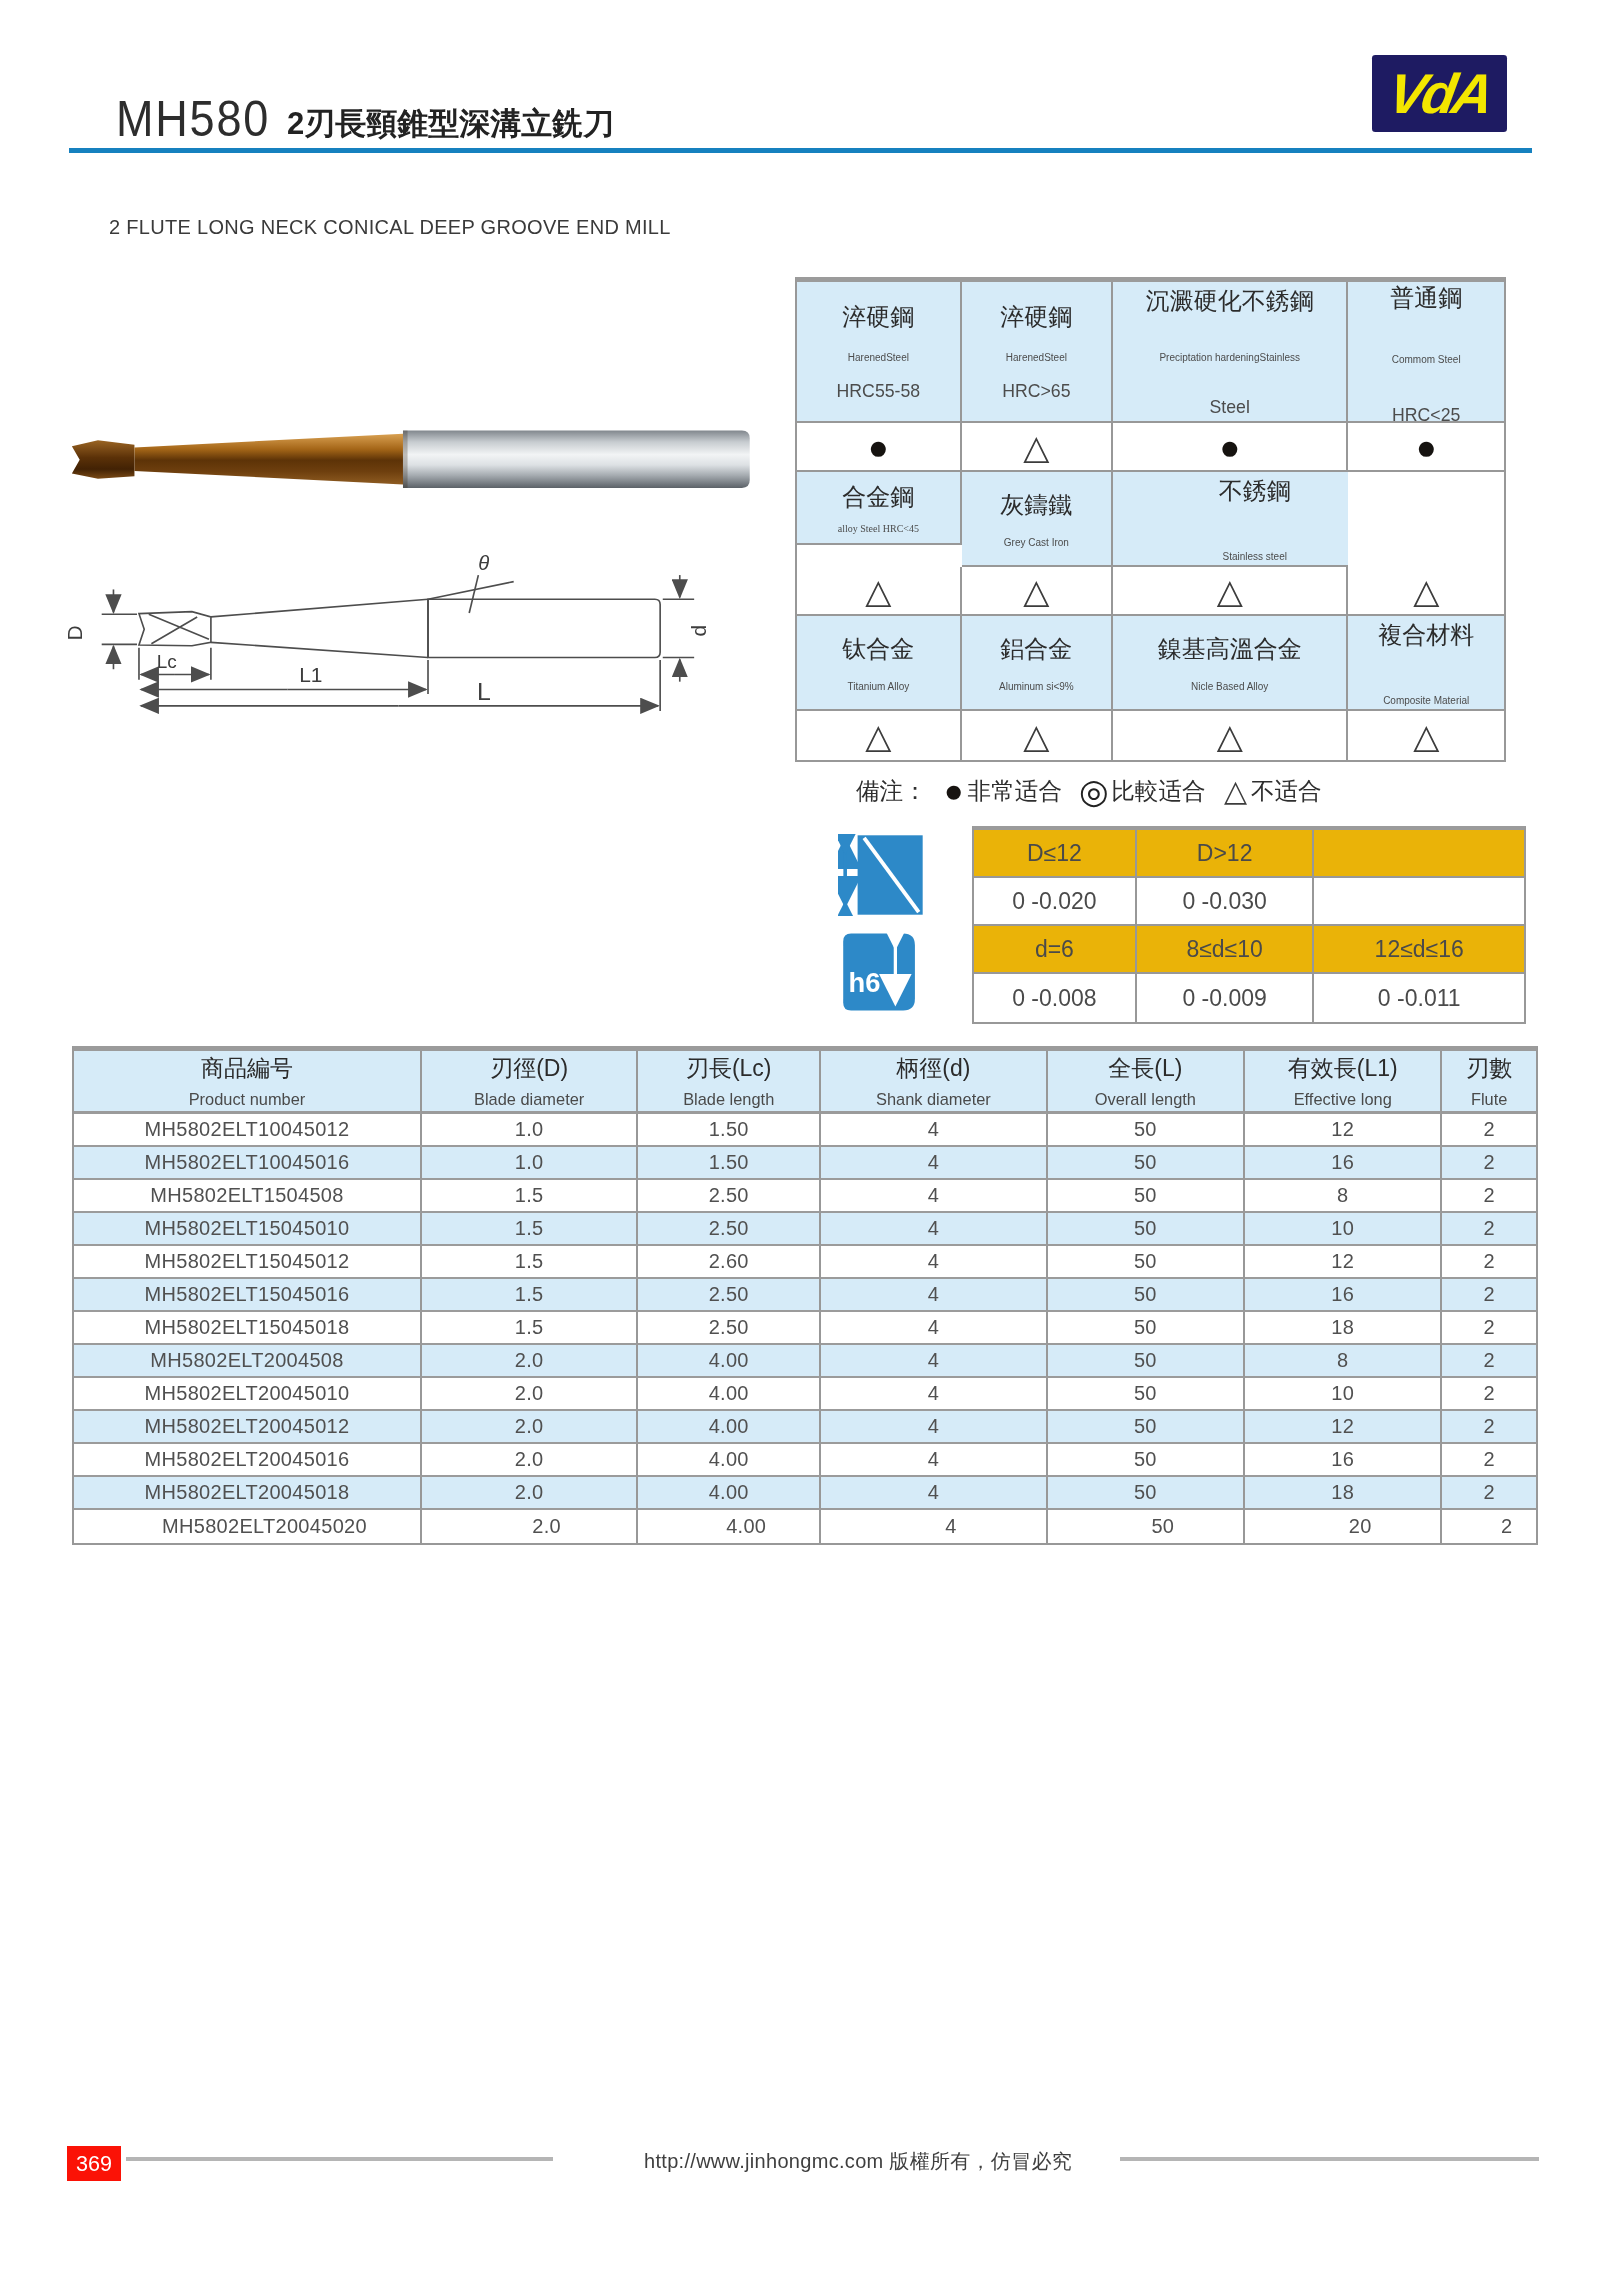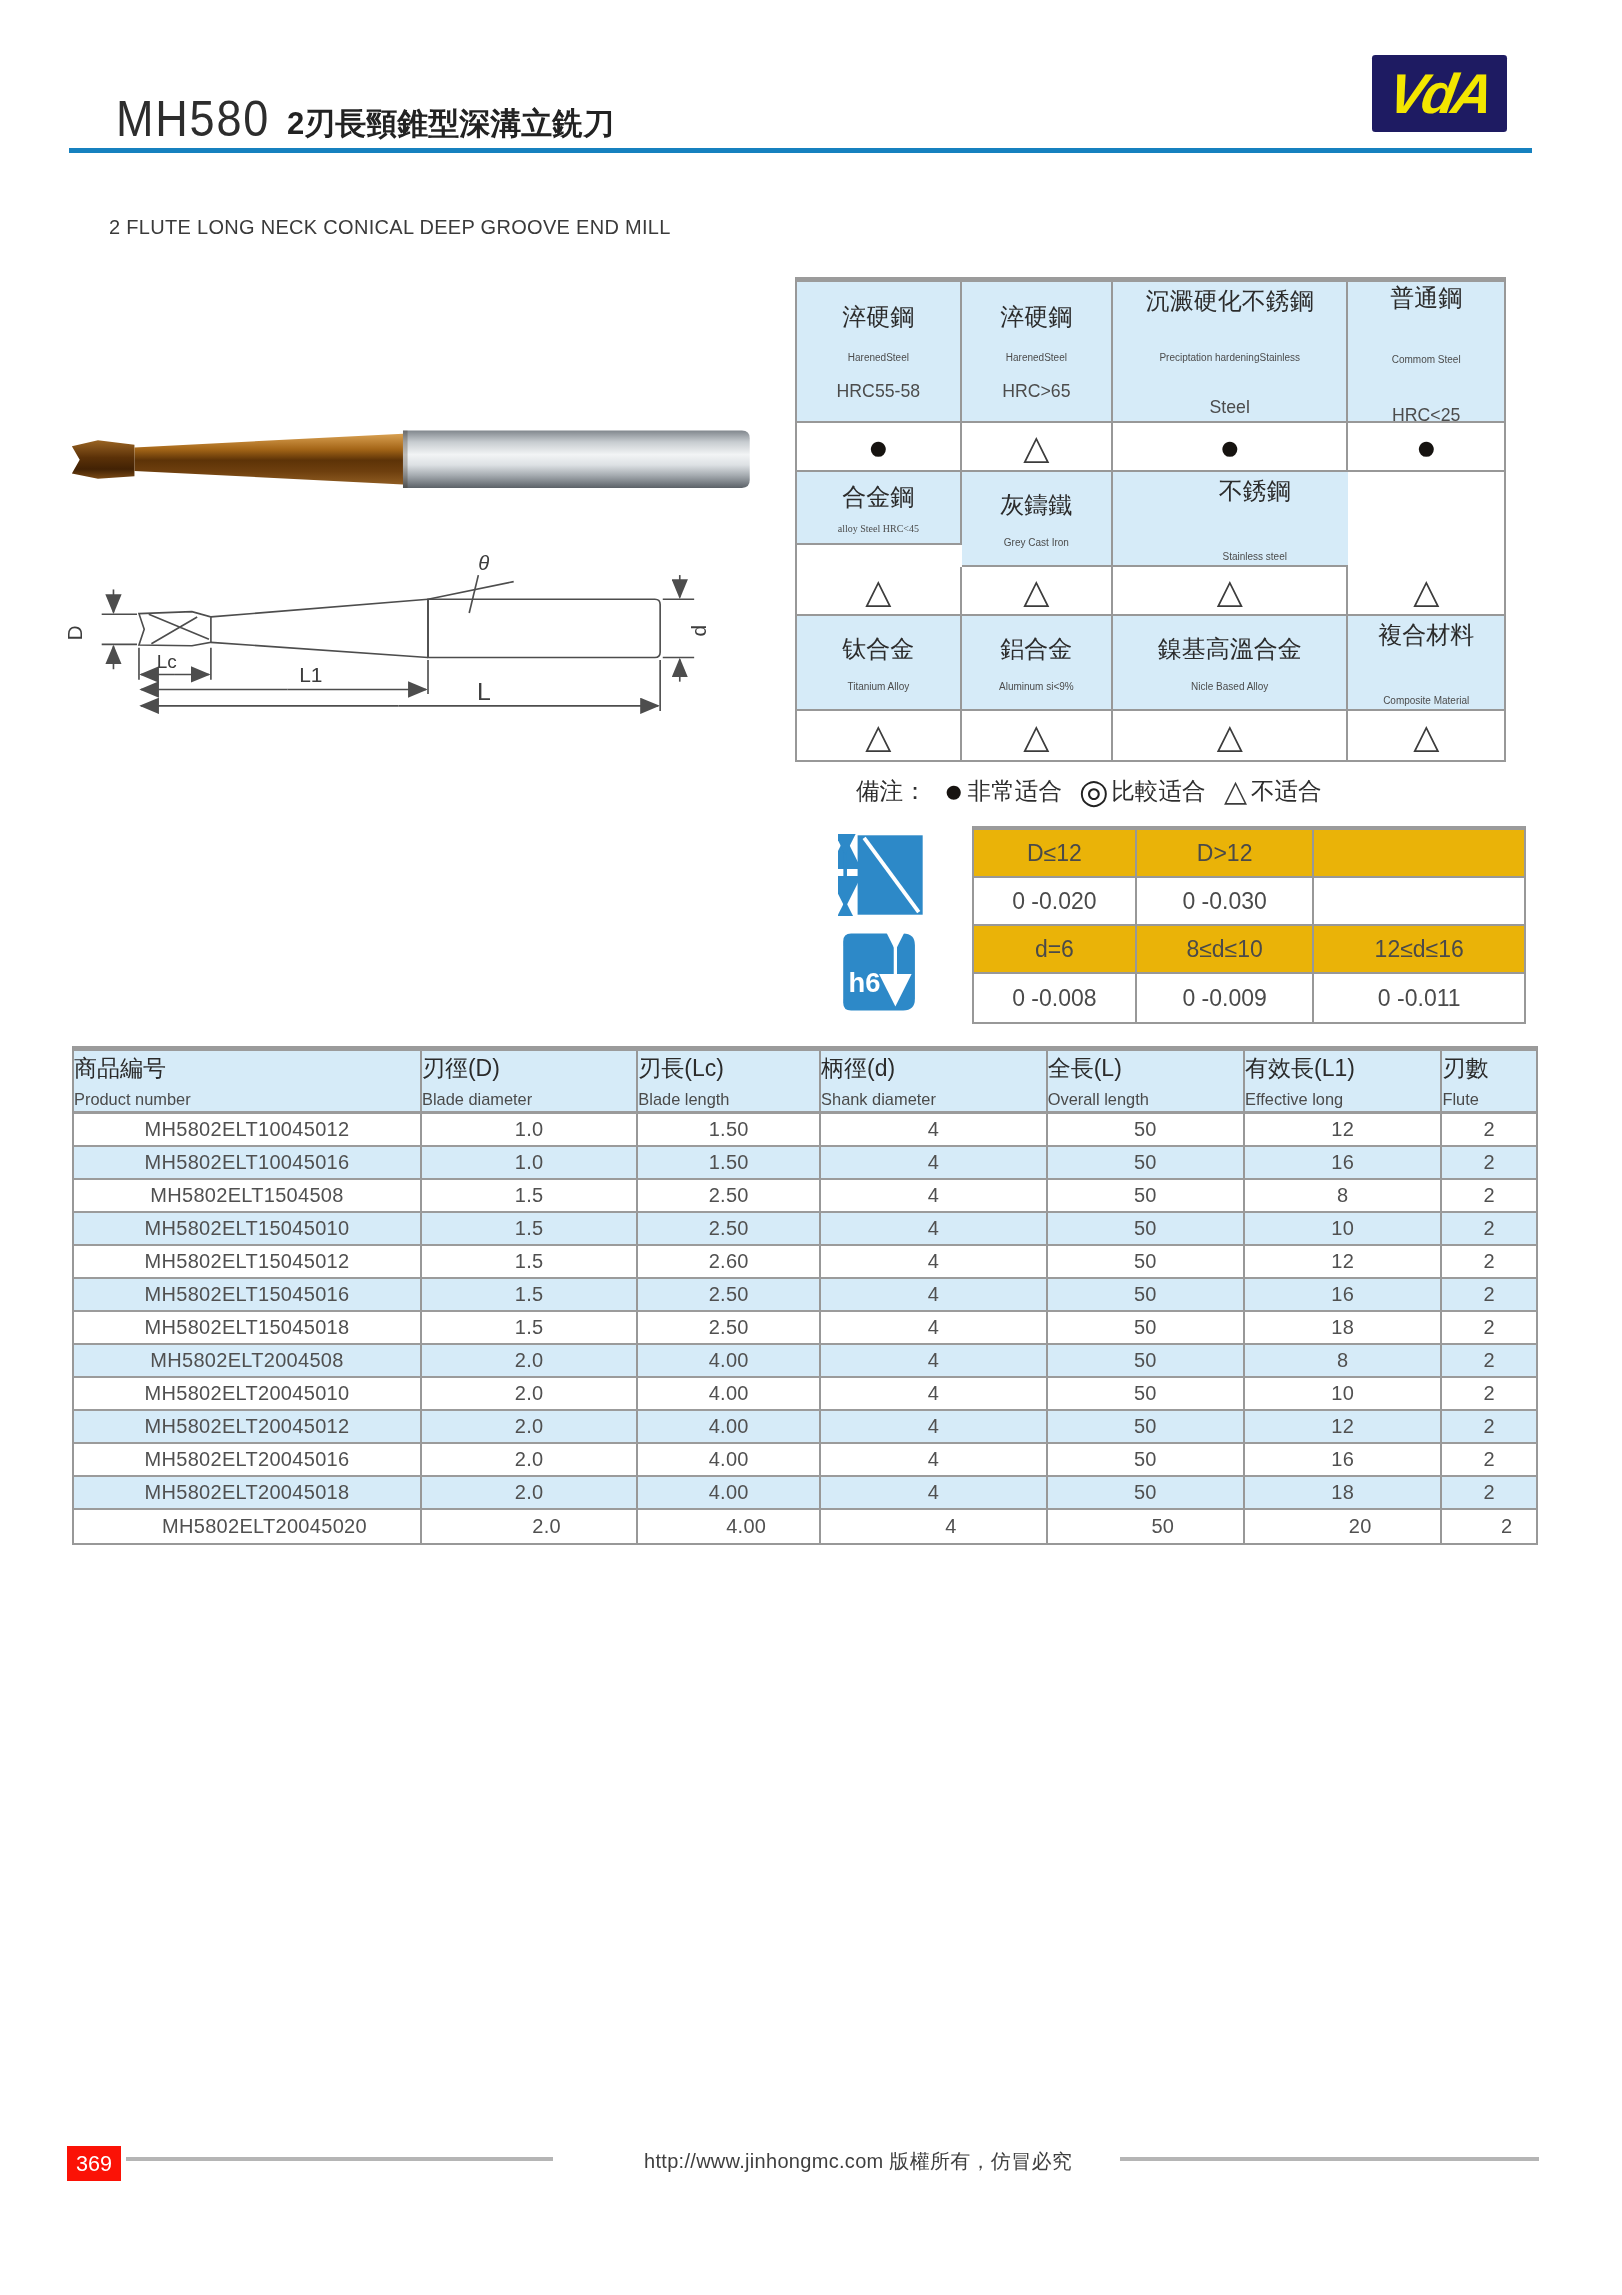--- a/index.html
+++ b/index.html
@@ -60,21 +60,21 @@
   .tol-row .tol-cell:last-child { border-right:none; }
   .tolerance .tol-row:last-child .tol-cell { border-bottom:none; }
   .tol-blue { background:#eab308; } .tol-white { background:#ffffff; }
 
   
   .products { position:absolute; left:72px; top:1046px; width:1466px;
     border-top:5.2px solid #9b9b9b; border-left:2px solid #989898;
     border-right:2px solid #989898; border-bottom:2.6px solid #989898; }
   .prod-grid { display:grid; grid-template-columns:23.8% 14.8% 12.5% 15.5% 13.5% 13.5% 6.4%; }
   .prod-head-cell { height:63px; background:#d6ebf8; border-right:2px solid #989898;
-    border-bottom:3.9px solid #9b9b9b; display:flex; flex-direction:column; align-items:flex-start;
+    border-bottom:3.9px solid #9b9b9b; display:flex; flex-direction:column; align-items:center;
     justify-content:center; gap:5.2px; }
   .prod-grid .prod-head-cell:last-child, .prod-grid .prod-cell:last-child { border-right:none; }
   .ph-cn { font-size:23px; font-weight:500; color:#2b2b2b; white-space:nowrap; }
   .ph-en { font-size:16.4px; color:#4a4a4a; white-space:nowrap; }
   .prod-cell { height:33px; border-right:2px solid #989898; border-bottom:2px solid #9b9b9b;
     display:flex; align-items:center; justify-content:center; font-size:20px; color:#505050;
     letter-spacing:0.3px; }
   .prod-body .prod-grid:last-child .prod-cell { border-bottom:none;padding-left:35px; }
   .row-blue .prod-cell { background:#d6ebf8; } .row-white .prod-cell { background:#ffffff; }
 

